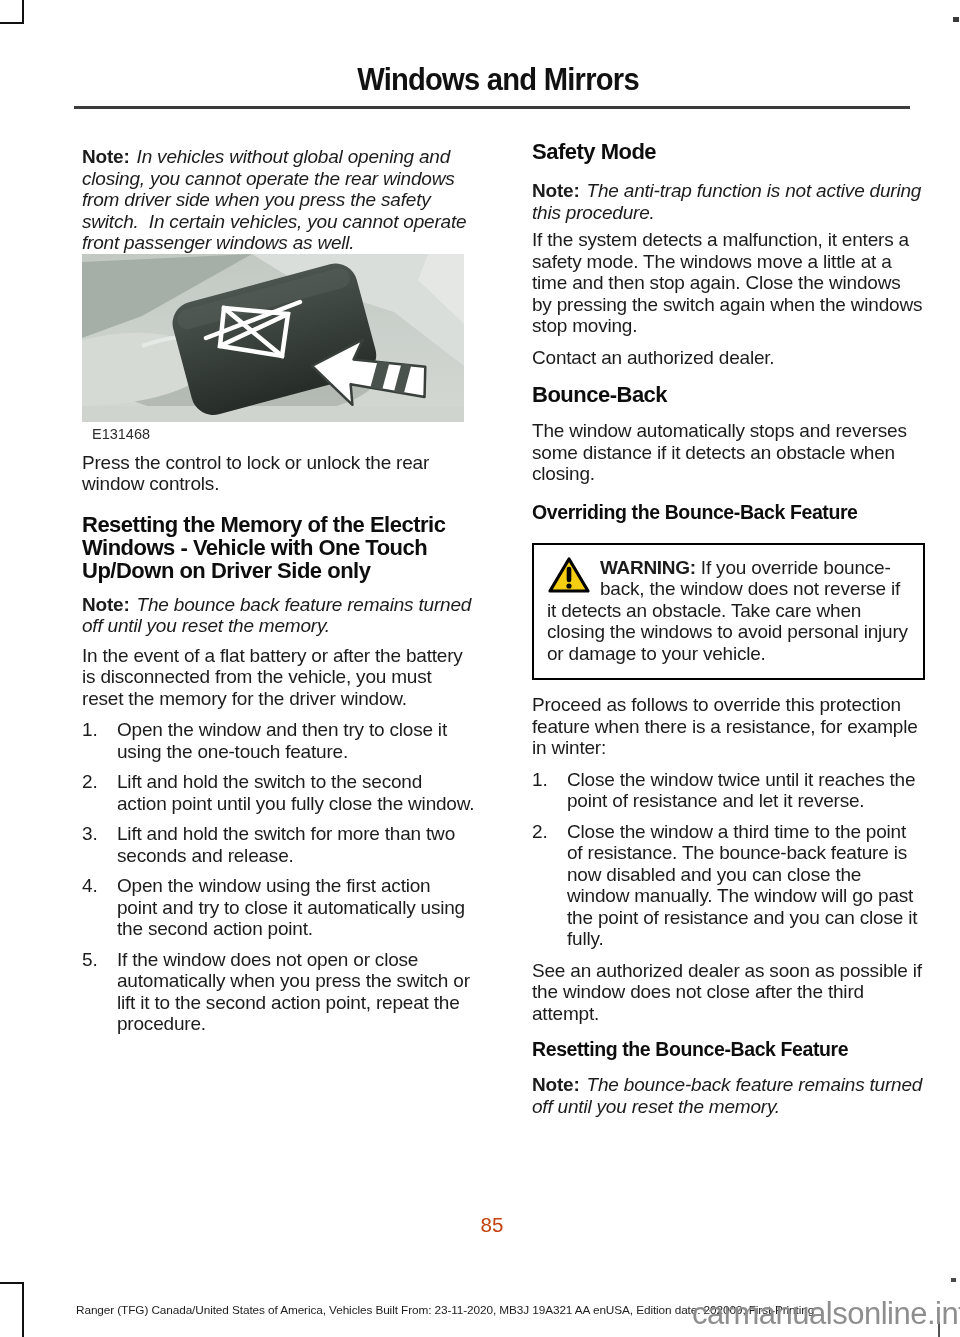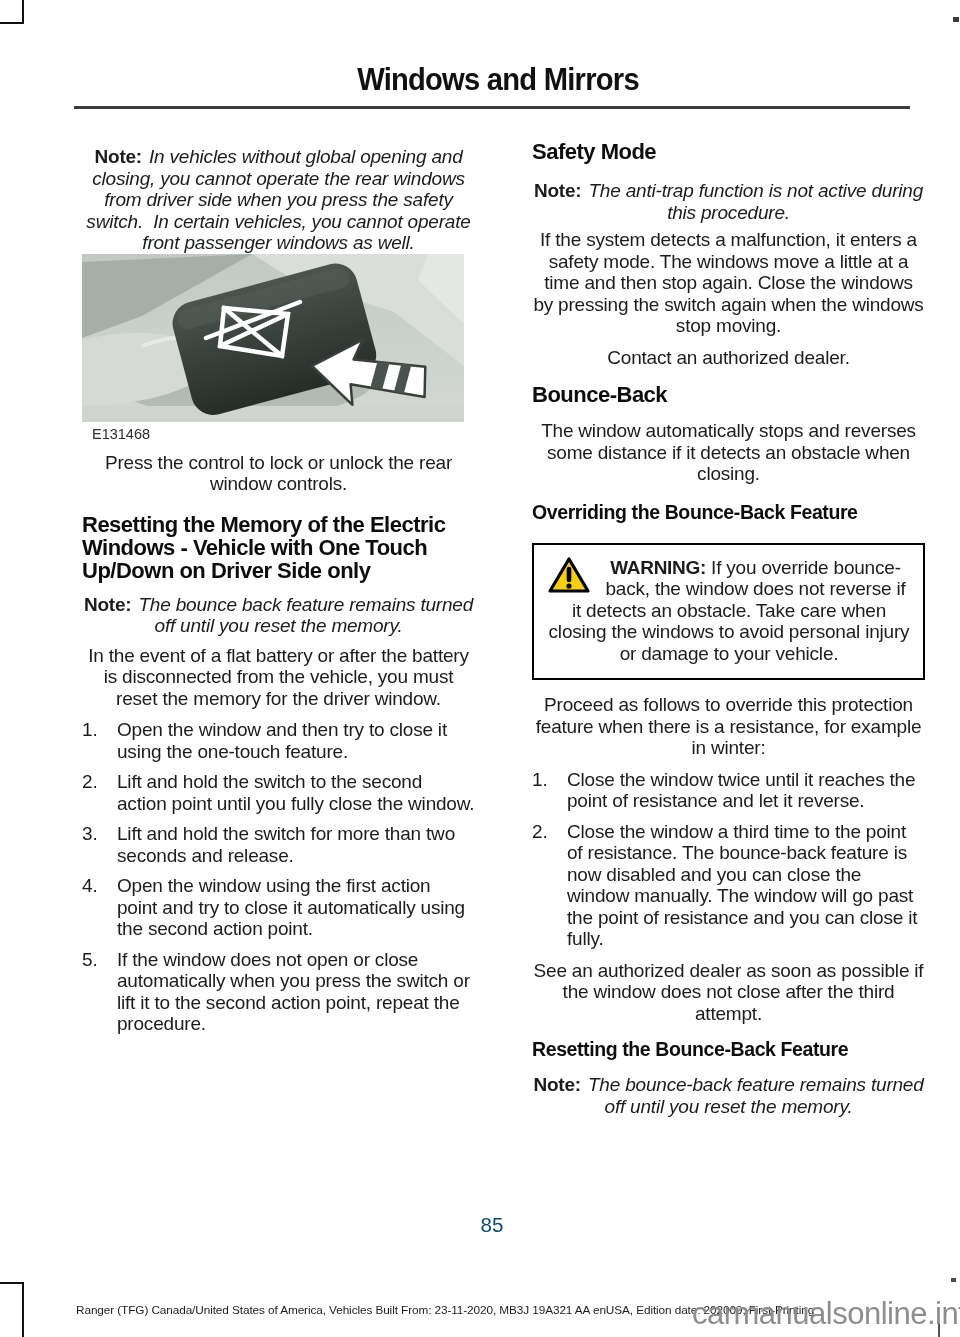--- a/index.html
+++ b/index.html
@@ -14,21 +14,21 @@
     transform:scaleX(0.94); color:#111;
   }
   .header-rule {
     position:absolute; left:74px; top:106px; width:836px; height:3px;
     background:#3c3c3c;
   }
   
   .col { position:absolute; top:138px; width:393px; }
   .col-left  { left:82px; }
   .col-right { left:532px; }
-  p { margin:0; font-size:19px; line-height:21.5px; letter-spacing:-0.2px;text-align:center; }
+  p { margin:0; font-size:19px; line-height:21.5px; letter-spacing:-0.2px; }
   .note { white-space:pre-wrap; }
   .note-label { font-weight:bold; font-style:normal; margin-right:7px; }
   .note-text { font-style:italic; }
   .sec-heading {
     margin:0; font-size:22px; line-height:23px; font-weight:bold;
     letter-spacing:-0.5px; color:#0d0d0d;
   }
   .sub-heading {
     margin:0; font-size:19.5px; line-height:22px; font-weight:bold;
     letter-spacing:-0.4px; color:#0d0d0d;
@@ -42,21 +42,21 @@
   .figure-label { margin:4px 0 0 10px; font-size:14.5px; letter-spacing:0; color:#2d2d2d; }
   
   .warning-box {
     margin-top:20px; border:2px solid #000; padding:12px 12px 14px 13px;
   }
   .warn-tri { float:left; width:44px; height:38px; margin:-1px 9px 3px 0; }
   .warn-label { font-weight:bold; letter-spacing:-0.3px; }
   
   .page-number {
     position:absolute; left:74px; width:836px; top:1213px; text-align:center;
-    font-size:20.5px; color:#0c4a6e;
+    font-size:20.5px; color:#c2410c;
   }
   .print-info {
     position:absolute; left:76px; top:1303px; font-size:11.8px;
     letter-spacing:-0.1px; white-space:nowrap; color:#1d1d1d;
   }
   .watermark {
     position:absolute; top:1296px; right:13px; font-size:31px;
     color:#8e8e8e; letter-spacing:-0.5px;
   }
   

